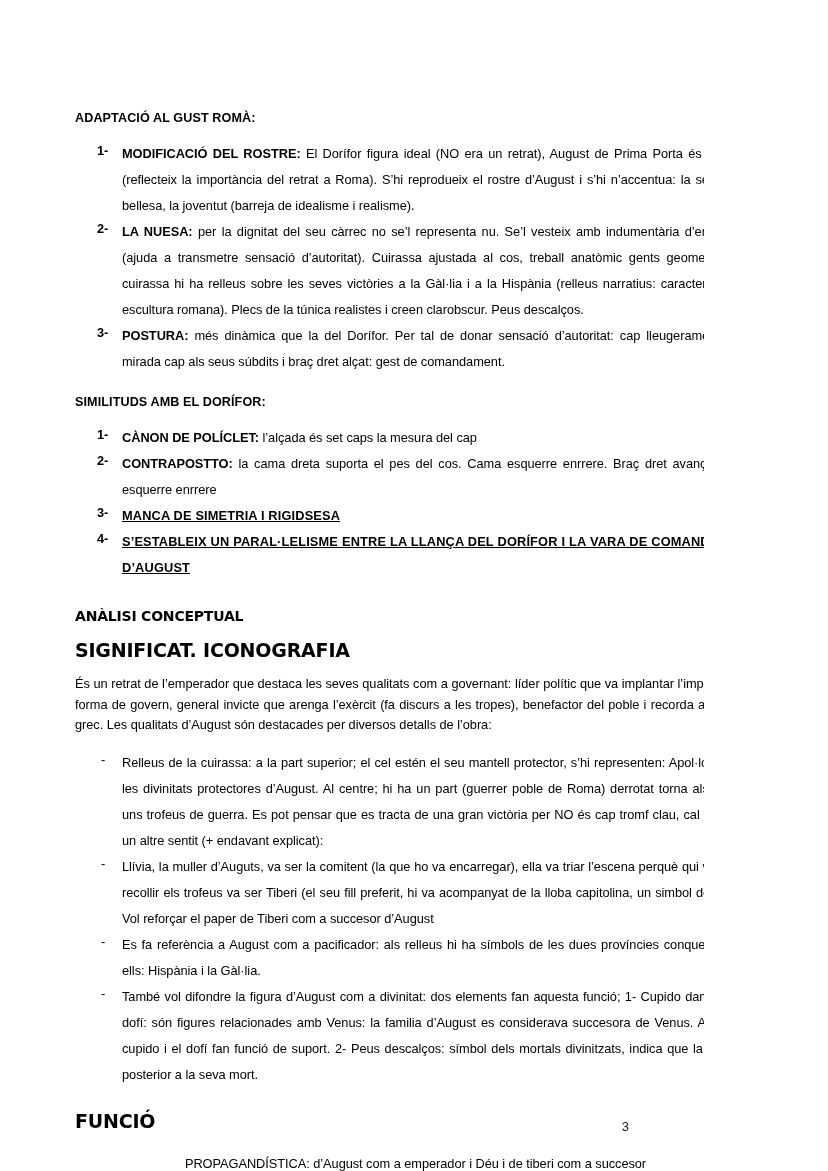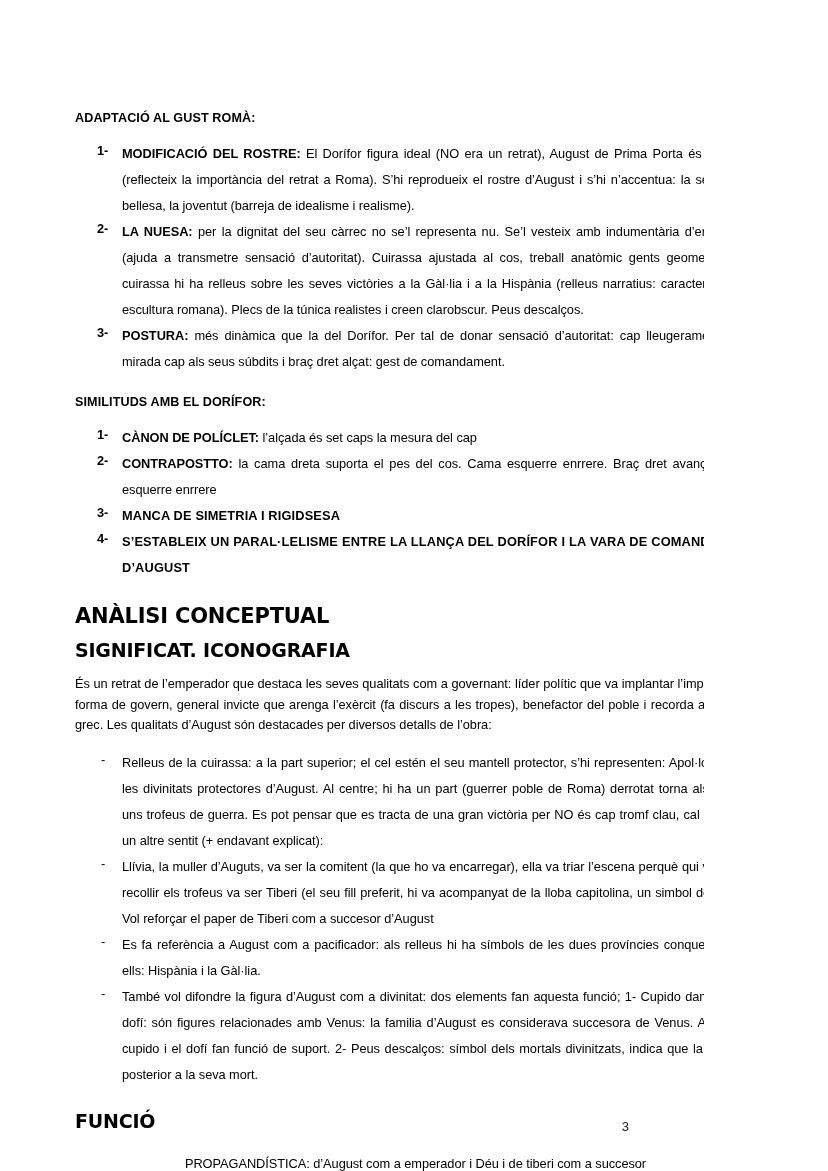--- a/index.html
+++ b/index.html
@@ -44,21 +44,21 @@
     font-size: 12.6px;
     font-weight: bold;
     line-height: 17px;
     letter-spacing: 0.1px;
     margin: 0;
   }
 
   
   .big-head {
     font-family: "DejaVu Sans", sans-serif;
-    font-size: 21px;
+    font-size: 14px;
     font-weight: bold;
     letter-spacing: -0.2px;
     line-height: 22px;
     margin: 0;
   }
   .mid-head {
     font-family: "DejaVu Sans", sans-serif;
     font-size: 19px;
     font-weight: bold;
     letter-spacing: -0.2px;
@@ -102,20 +102,21 @@
     line-height: 26px;
     text-align: justify;
     letter-spacing: -0.05px;
   }
   .li-text b, .li-text .lead {
     font-weight: bold;
   }
   .allcaps-item .li-text {
     font-weight: bold;
     letter-spacing: 0.15px;
+    text-decoration: underline;
   }
   .gap-md { height: 14px; }
   .gap-lg { height: 19px; }
   .gap-xl { height: 24px; }
 
   .page-number {
     position: absolute;
     right: 75px;
     bottom: 52px;
     font-family: "Liberation Sans Narrow", "Liberation Sans", sans-serif;

